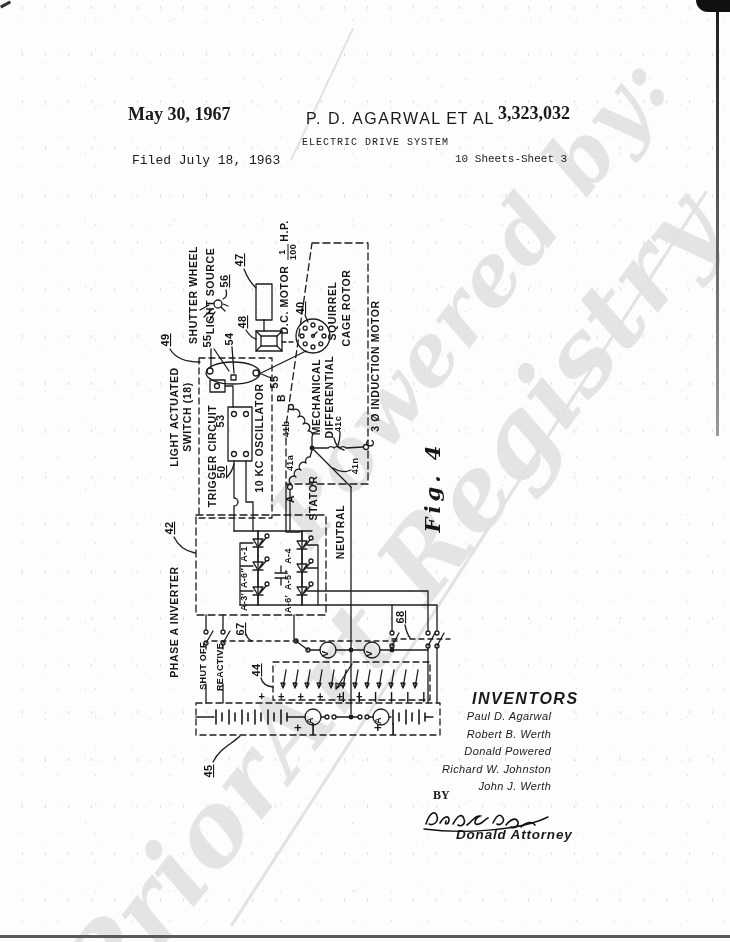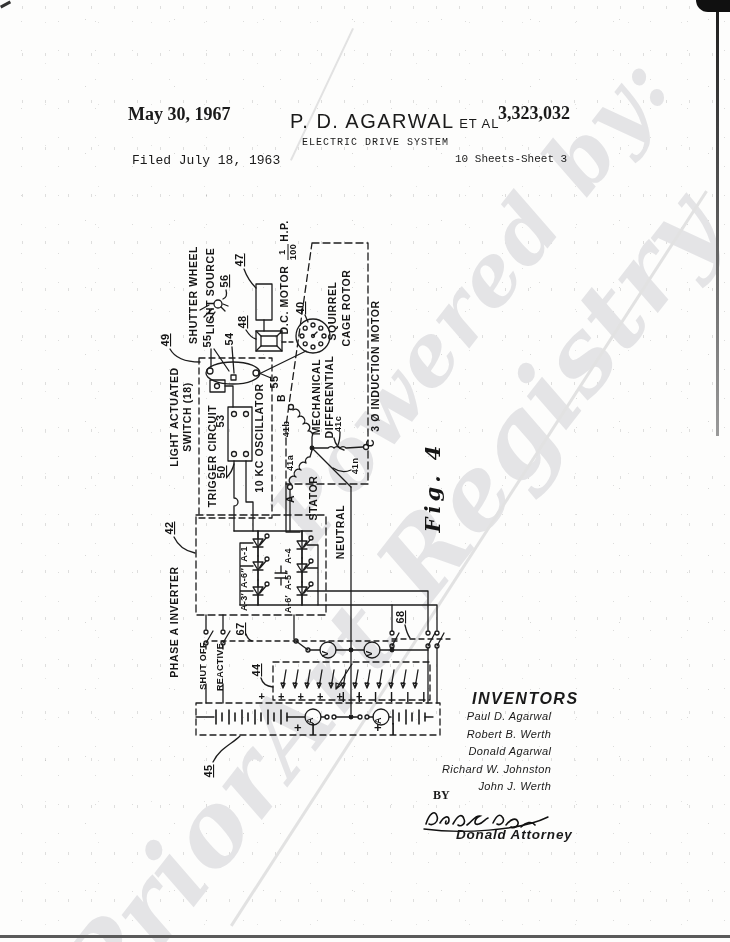--- a/index.html
+++ b/index.html
@@ -27,22 +27,22 @@
   .edge-right{position:absolute;left:716px;top:6px;width:3px;height:430px;
       background:linear-gradient(#1c1c1c,#9a9a9a);z-index:5;}
   .edge-bottom{position:absolute;left:0;top:935px;width:730px;height:2.5px;
       background:#5a5a5a;z-index:5;}
   .corner-tr{position:absolute;right:0;top:0;width:34px;height:12px;background:#101010;
       border-bottom-left-radius:12px;z-index:5;}
   .tick-tl{position:absolute;left:0;top:3px;width:11px;height:3px;background:#333;
       transform:rotate(-28deg);z-index:5;}
   
   .hdr-serif{font-family:"Liberation Serif",serif;font-weight:bold;font-size:18px;}
-  .hdr-sans{font-size:20px;letter-spacing:1.5px;}
-  .hdr-etal{font-size:13px;letter-spacing:1px;}
+  .hdr-sans{font-size:16px;letter-spacing:1.5px;margin-left:16px;}
+  .hdr-etal{font-size:16px;letter-spacing:1px;}
   .mono{font-family:"Liberation Mono",monospace;}
   .z2{z-index:2;}
   
   .inv-head{font-style:italic;font-size:16px;letter-spacing:1.5px;font-weight:bold;}
   .inv-name{font-style:italic;font-size:11px;font-weight:normal;letter-spacing:0.4px;
       line-height:17.5px;white-space:nowrap;text-align:right;}
   .by{font-family:"Liberation Serif",serif;font-size:12px;font-weight:bold;margin-left:16px;}
   .attorney{font-style:italic;font-weight:bold;font-size:13.5px;letter-spacing:0.8px;}
   
   text{font-family:"Liberation Sans",sans-serif;font-weight:bold;fill:#161616;}
@@ -306,21 +306,21 @@
     <text class="plusrow" x="386" y="700">| | | | | |</text>
     <text class="pol" x="306" y="732">+ |</text>
     <text class="pol" x="386" y="732">+ |</text>
   </g>
 </svg>
 
 <div class="abs z2 inv-head" style="left:472px;top:690px;">INVENTORS</div>
 <div class="abs z2" style="left:442px;top:708px;">
   <div class="inv-name">Paul D. Agarwal</div>
   <div class="inv-name">Robert B. Werth</div>
-  <div class="inv-name">Donald  Agarwal</div>
+  <div class="inv-name">Donald  Powered</div>
   <div class="inv-name">Richard W. Johnston</div>
   <div class="inv-name">John J. Werth</div>
 </div>
 <div class="abs z2 by" style="left:417px;top:788px;">BY</div>
 <svg class="abs z2" style="left:420px;top:800px;" width="140" height="36" viewBox="0 0 140 36">
   <path d="M6,24 c3,-10 9,-15 11,-8 c2,6 -4,10 -8,8 m11,-1 c4,-7 9,-8 9,-3 c0,4 -5,6 -3,1
            m7,3 c5,-9 9,-11 11,-5 c2,5 -3,8 -6,6 m9,0 c6,-4 8,-10 13,-9 c-6,3 -7,10 -1,8
            c4,-1 6,-5 9,-6 m5,5 c4,-8 7,-10 10,-5 c2,4 -3,8 -6,6 m9,1 c5,-6 10,-8 12,-3
            c1,4 -4,7 -7,5 m10,0 c5,-5 11,-6 14,-2" fill="none" stroke="#111" stroke-width="1.6" stroke-linecap="round"></path>
   <path d="M4,29 C40,34 100,31 128,17" fill="none" stroke="#111" stroke-width="1.4" stroke-linecap="round"></path>

